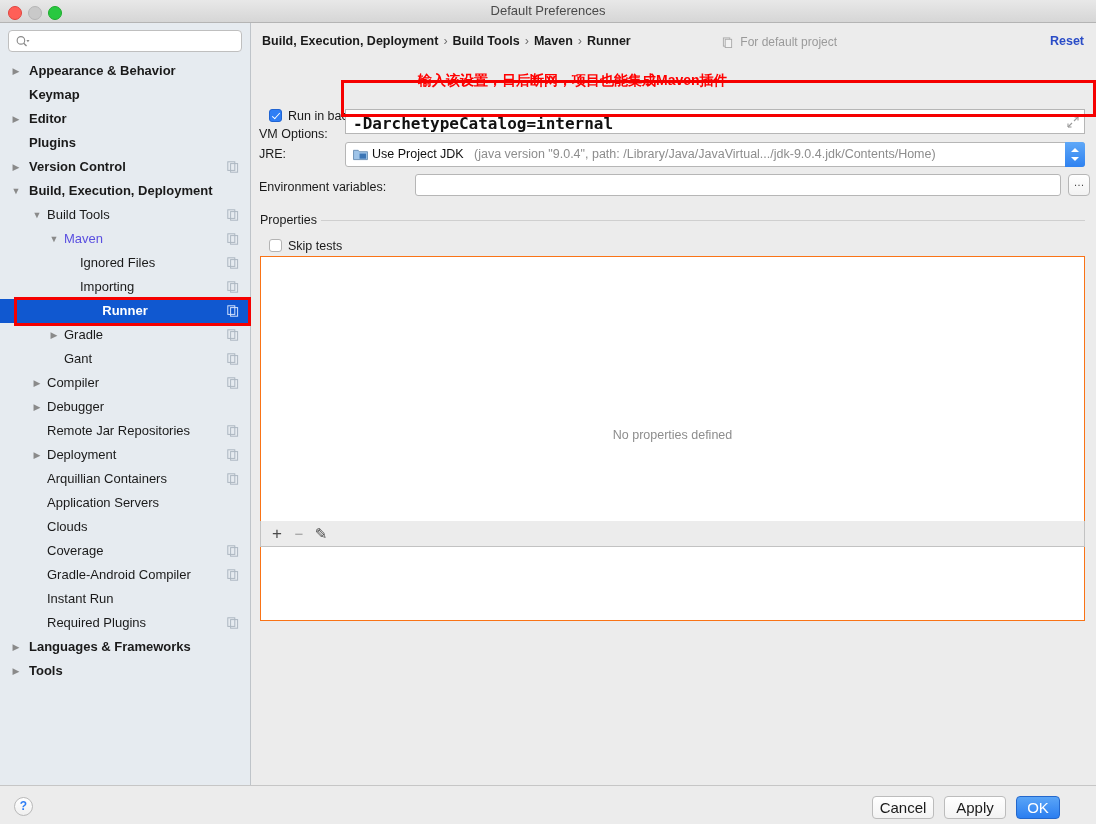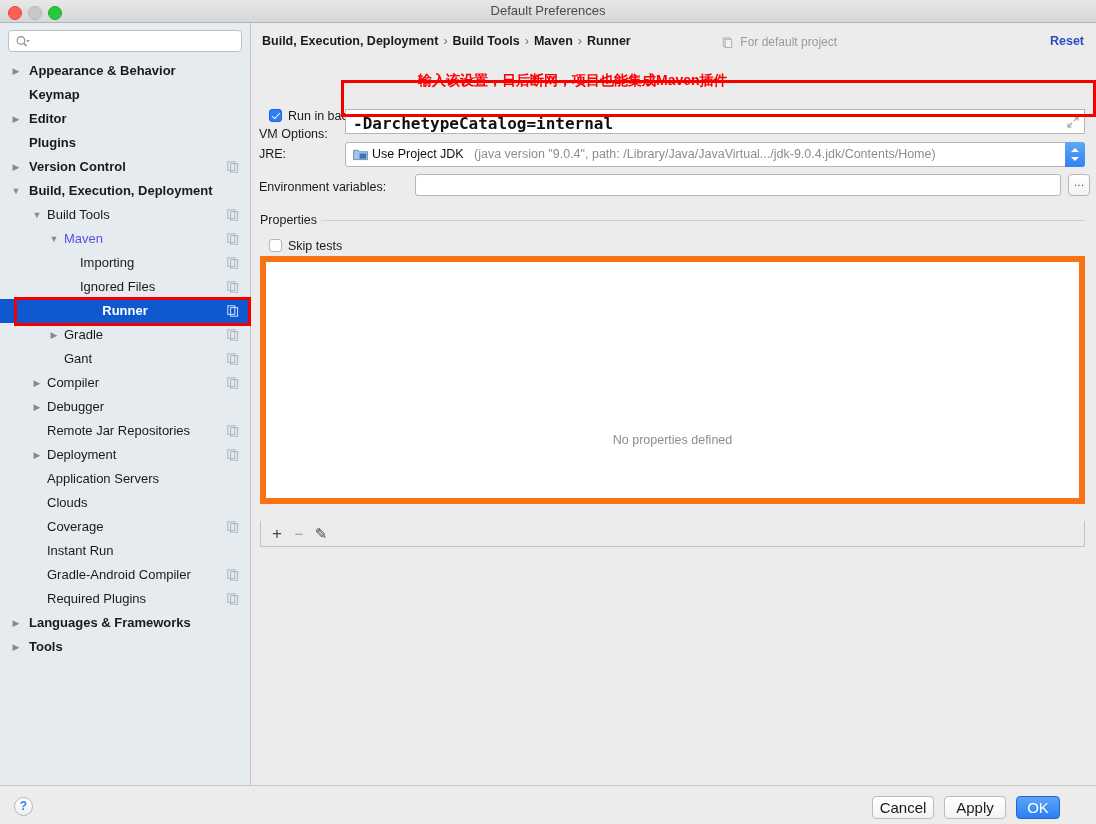--- a/index.html
+++ b/index.html
@@ -325,23 +325,23 @@
     position: absolute;
     left: 18px; top: 216px;
     font-size: 12.5px;
     color: #1a1a1a;
     white-space: nowrap;
   }
 
   .props-panel {
     position: absolute;
     left: 9px; top: 233px;
-    width: 825px; height: 248px;
+    width: 825px; height: 365px;
     background: #ffffff;
-    border: 6px solid #f97316;
+    border: 1px solid #f97316;
     box-sizing: border-box;
   }
   .props-empty {
     position: absolute;
     left: 0; right: 0; top: 171px;
     text-align: center;
     font-size: 12.5px;
     color: #8d8d8d;
   }
   .props-toolbar {
@@ -490,28 +490,28 @@
         </div>
         <div class="tree-row lv2 maven">
           <span class="twisty">▼</span>
           <span class="label">Maven</span>
           <svg class="copy-icon" viewBox="0 0 12 12">
             <rect x="0.8" y="0.8" width="7" height="8.6" fill="none" stroke="#9aa6b2" stroke-width="1"></rect>
             <rect x="3.6" y="2.6" width="7" height="8.6" fill="none" stroke="#9aa6b2" stroke-width="1"></rect>
           </svg>
         </div>
         <div class="tree-row lv3">
+          <span class="label">Ignored Files</span>
+          <svg class="copy-icon" viewBox="0 0 12 12">
+            <rect x="0.8" y="0.8" width="7" height="8.6" fill="none" stroke="#9aa6b2" stroke-width="1"></rect>
+            <rect x="3.6" y="2.6" width="7" height="8.6" fill="none" stroke="#9aa6b2" stroke-width="1"></rect>
+          </svg>
+        </div>
+        <div class="tree-row lv3">
           <span class="label">Importing</span>
-          <svg class="copy-icon" viewBox="0 0 12 12">
-            <rect x="0.8" y="0.8" width="7" height="8.6" fill="none" stroke="#9aa6b2" stroke-width="1"></rect>
-            <rect x="3.6" y="2.6" width="7" height="8.6" fill="none" stroke="#9aa6b2" stroke-width="1"></rect>
-          </svg>
-        </div>
-        <div class="tree-row lv3">
-          <span class="label">Ignored Files</span>
           <svg class="copy-icon" viewBox="0 0 12 12">
             <rect x="0.8" y="0.8" width="7" height="8.6" fill="none" stroke="#9aa6b2" stroke-width="1"></rect>
             <rect x="3.6" y="2.6" width="7" height="8.6" fill="none" stroke="#9aa6b2" stroke-width="1"></rect>
           </svg>
         </div>
         <div class="tree-row lv3 selected centerlabel">
           <span class="label">Runner</span>
           <svg class="copy-icon" viewBox="0 0 12 12">
             <rect x="0.8" y="0.8" width="7" height="8.6" fill="none" stroke="#dce8ff" stroke-width="1"></rect>
             <rect x="3.6" y="2.6" width="7" height="8.6" fill="none" stroke="#dce8ff" stroke-width="1"></rect>
@@ -553,41 +553,48 @@
         </div>
         <div class="tree-row lv1">
           <span class="twisty">▶</span>
           <span class="label">Deployment</span>
           <svg class="copy-icon" viewBox="0 0 12 12">
             <rect x="0.8" y="0.8" width="7" height="8.6" fill="none" stroke="#9aa6b2" stroke-width="1"></rect>
             <rect x="3.6" y="2.6" width="7" height="8.6" fill="none" stroke="#9aa6b2" stroke-width="1"></rect>
           </svg>
         </div>
         <div class="tree-row lv1">
+          <span class="label">Arquillian Containers</span>
+          <svg class="copy-icon" viewBox="0 0 12 12">
+            <rect x="0.8" y="0.8" width="7" height="8.6" fill="none" stroke="#9aa6b2" stroke-width="1"></rect>
+            <rect x="3.6" y="2.6" width="7" height="8.6" fill="none" stroke="#9aa6b2" stroke-width="1"></rect>
+          </svg>
+        </div>
+        <div class="tree-row lv1">
           <span class="label">Application Servers</span>
         </div>
         <div class="tree-row lv1">
           <span class="label">Clouds</span>
         </div>
         <div class="tree-row lv1">
           <span class="label">Coverage</span>
           <svg class="copy-icon" viewBox="0 0 12 12">
             <rect x="0.8" y="0.8" width="7" height="8.6" fill="none" stroke="#9aa6b2" stroke-width="1"></rect>
             <rect x="3.6" y="2.6" width="7" height="8.6" fill="none" stroke="#9aa6b2" stroke-width="1"></rect>
           </svg>
         </div>
         <div class="tree-row lv1">
+          <span class="label">Gradle-Android Compiler</span>
+          <svg class="copy-icon" viewBox="0 0 12 12">
+            <rect x="0.8" y="0.8" width="7" height="8.6" fill="none" stroke="#9aa6b2" stroke-width="1"></rect>
+            <rect x="3.6" y="2.6" width="7" height="8.6" fill="none" stroke="#9aa6b2" stroke-width="1"></rect>
+          </svg>
+        </div>
+        <div class="tree-row lv1">
           <span class="label">Instant Run</span>
-        </div>
-        <div class="tree-row lv1">
-          <span class="label">Gradle-Android Compiler</span>
-          <svg class="copy-icon" viewBox="0 0 12 12">
-            <rect x="0.8" y="0.8" width="7" height="8.6" fill="none" stroke="#9aa6b2" stroke-width="1"></rect>
-            <rect x="3.6" y="2.6" width="7" height="8.6" fill="none" stroke="#9aa6b2" stroke-width="1"></rect>
-          </svg>
         </div>
         <div class="tree-row lv1">
           <span class="label">Required Plugins</span>
           <svg class="copy-icon" viewBox="0 0 12 12">
             <rect x="0.8" y="0.8" width="7" height="8.6" fill="none" stroke="#9aa6b2" stroke-width="1"></rect>
             <rect x="3.6" y="2.6" width="7" height="8.6" fill="none" stroke="#9aa6b2" stroke-width="1"></rect>
           </svg>
         </div>
         <div class="tree-row lv0 bold">
           <span class="twisty">▶</span>

